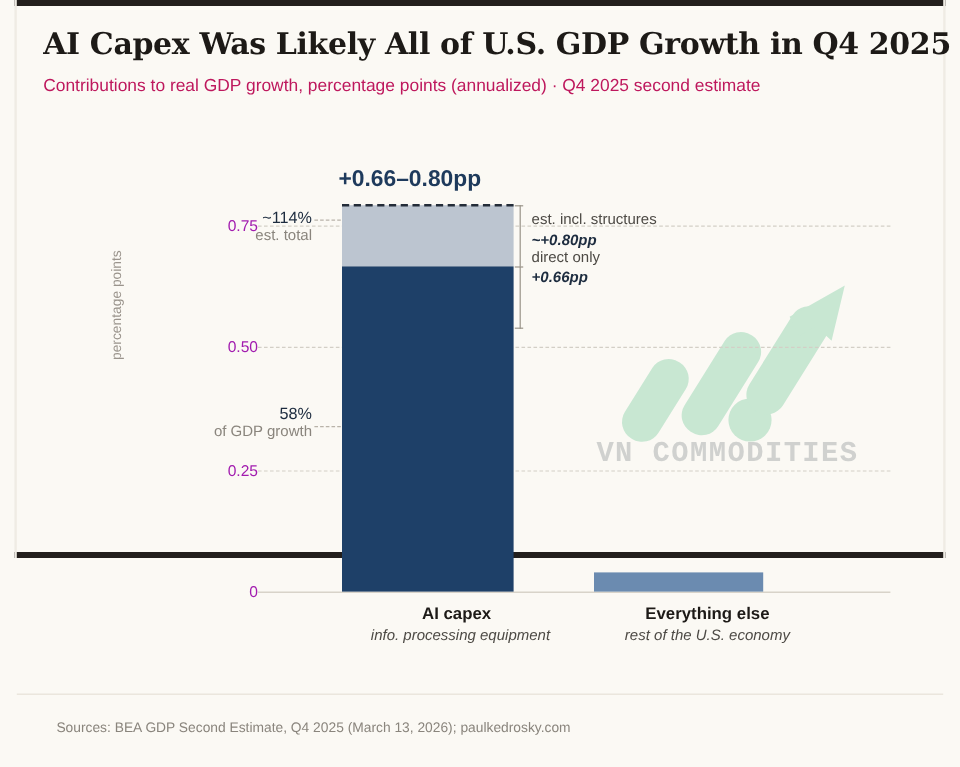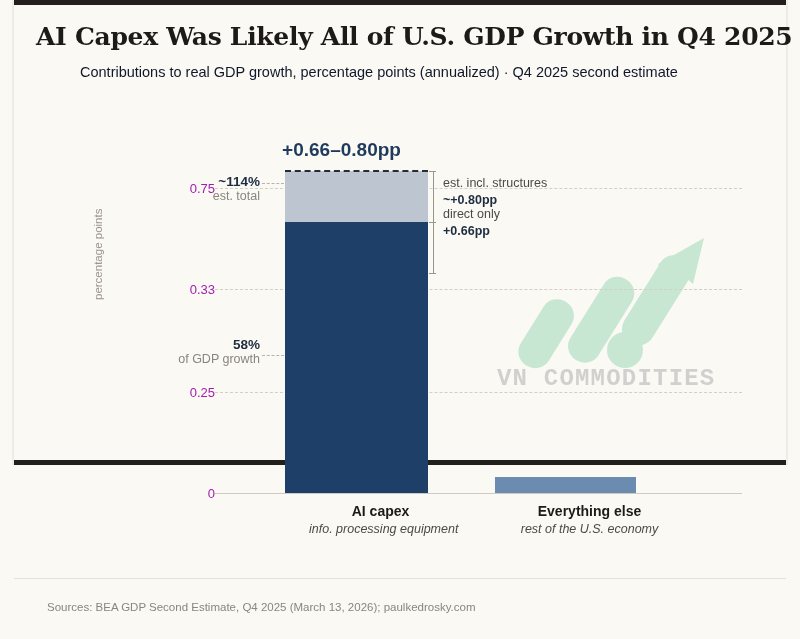--- a/index.html
+++ b/index.html
@@ -53,23 +53,22 @@
     font-size: 25px;
     letter-spacing: -0.3px;
     color: #1d1a17;
     white-space: nowrap;
   }
   .subtitle {
     position: absolute;
     left: 36px;
     top: 64px;
     font-size: 14.5px;
-    color: #0f172a;
-    white-space: nowrap;
-    margin-left: 44px;
+    color: #be185d;
+    white-space: nowrap;
   }
 
   
   .plot {
     position: absolute;
     left: 0; top: 0; right: 0; bottom: 0;
   }
 
   .gridline {
     position: absolute;
@@ -144,30 +143,31 @@
   .anno-label {
     font-size: 12.5px;
     color: #4d4a45;
     line-height: 1.35;
   }
   .anno-value {
     font-size: 12.5px;
     font-weight: 700;
     color: #1d2c3f;
     line-height: 1.35;
+    font-style: italic;
   }
 
   .left-anno {
     position: absolute;
     text-align: right;
     white-space: nowrap;
   }
   .left-anno .big {
     font-size: 13.5px;
-    font-weight: 700;
+    font-weight: 400;
     color: #1d2c3f;
   }
   .left-anno .sub {
     font-size: 12.5px;
     color: #8a857d;
   }
   .leader {
     position: absolute;
     height: 0;
     border-top: 1px dashed #b9b3a9;
@@ -263,21 +263,21 @@
   <div class="plot">
 
     <div class="ylabel">percentage points</div>
 
     <div class="gridline" style="top:188px;"></div>
     <div class="gridline" style="top:289px;"></div>
     <div class="gridline" style="top:392px;"></div>
     <div class="axis-base" style="top:493px;"></div>
 
     <div class="ytick" style="left:163px; top:188px;">0.75</div>
-    <div class="ytick" style="left:163px; top:289px;">0.33</div>
+    <div class="ytick" style="left:163px; top:289px;">0.50</div>
     <div class="ytick" style="left:163px; top:392px;">0.25</div>
     <div class="ytick" style="left:163px; top:493px;">0</div>
 
     <div class="bar bar-light" style="left:285px; top:171px; width:143px; height:51px;"></div>
 
     <div class="bar bar-navy" style="left:285px; top:222px; width:143px; height:271px;"></div>
 
     <div class="bar-dashed-top" style="left:285px; top:170px; width:143px;"></div>
 
     <div class="bar-value" style="left:270px; top:139px; width:143px;">+0.66–0.80pp</div>

